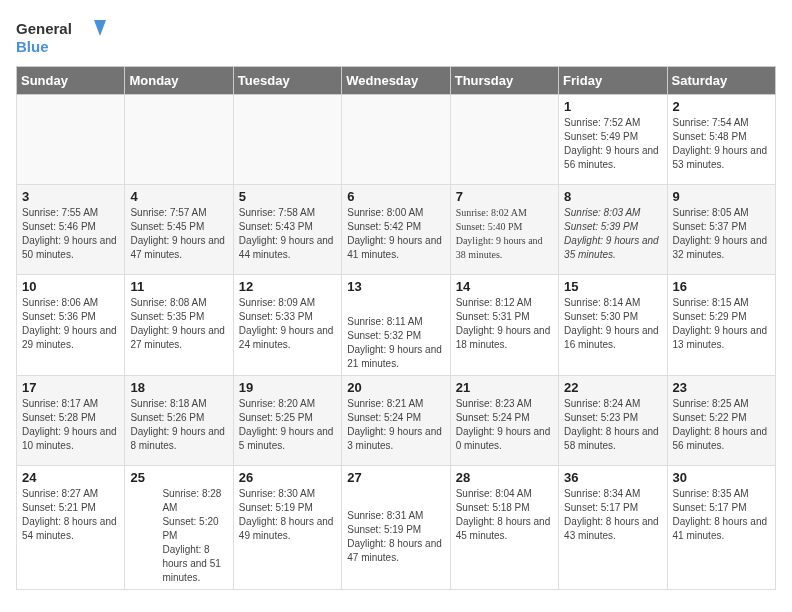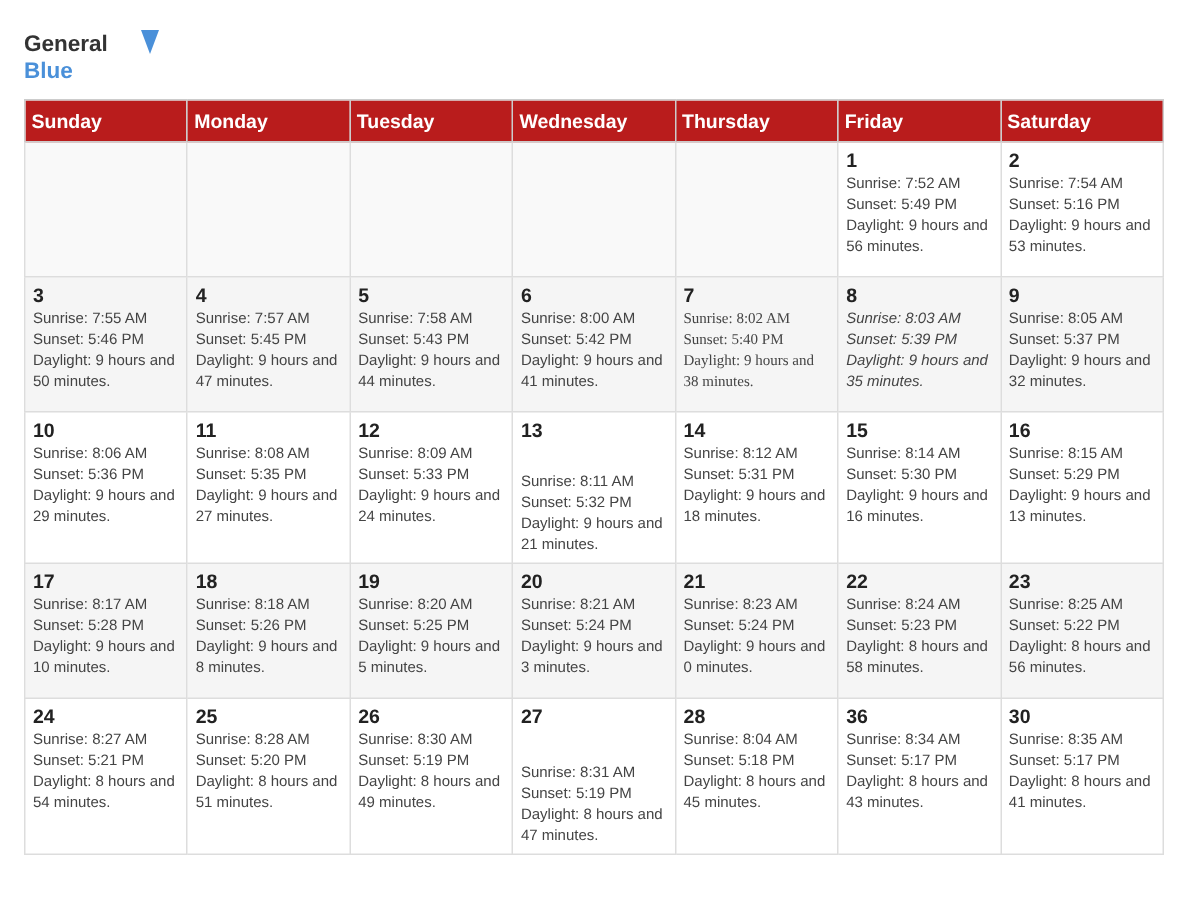--- a/index.html
+++ b/index.html
@@ -70,21 +70,21 @@
       font-size: 10px;
       color: #444;
       line-height: 1.4;
     }
     tr:nth-child(even) td {
       background: #f5f5f5;
     }
     tr:nth-child(odd) td {
       background: #fff;
     }
-    .calendar thead tr th { background: #b91c1c; }
+    .calendar thead tr th { background: #737373; }
   </style>
 </head>
 <body>
 
 <div class="header">
   <div class="logo">
     <svg viewBox="0 0 90 42" width="90" height="42">
       <text x="0" y="18" font-size="15" font-weight="bold" fill="#333" font-family="Arial">General</text>
       <text x="0" y="36" font-size="15" font-weight="bold" fill="#4a90d9" font-family="Arial">Blue</text>
       <polygon points="78,4 90,4 84,20" fill="#4a90d9"></polygon>
@@ -117,21 +117,21 @@
         <td class="empty"></td>
         <td>
           <div class="day-num">1</div>
           <div class="day-info" style="white-space: pre-line;">Sunrise: 7:52 AM
 Sunset: 5:49 PM
 Daylight: 9 hours and 56 minutes.</div>
         </td>
         <td>
           <div class="day-num">2</div>
           <div class="day-info" style="white-space: pre-line;">Sunrise: 7:54 AM
-Sunset: 5:16 PM
+Sunset: 5:48 PM
 Daylight: 9 hours and 53 minutes.</div>
         </td>
       </tr>
       <tr>
         <td>
           <div class="day-num">3</div>
           <div class="day-info" style="white-space: pre-line;">Sunrise: 7:55 AM
 Sunset: 5:46 PM
 Daylight: 9 hours and 50 minutes.</div>
         </td>
@@ -262,21 +262,21 @@
       </tr>
       <tr>
         <td>
           <div class="day-num">24</div>
           <div class="day-info" style="white-space: pre-line;">Sunrise: 8:27 AM
 Sunset: 5:21 PM
 Daylight: 8 hours and 54 minutes.</div>
         </td>
         <td>
           <div class="day-num">25</div>
-          <div class="day-info" style="white-space: pre-line;">Sunrise: 8:28 AM
+          <div class="day-info" style="white-space: pre-line; margin-left: 32px;">Sunrise: 8:28 AM
 Sunset: 5:20 PM
 Daylight: 8 hours and 51 minutes.</div>
         </td>
         <td>
           <div class="day-num">26</div>
           <div class="day-info" style="white-space: pre-line;">Sunrise: 8:30 AM
 Sunset: 5:19 PM
 Daylight: 8 hours and 49 minutes.</div>
         </td>
         <td>

